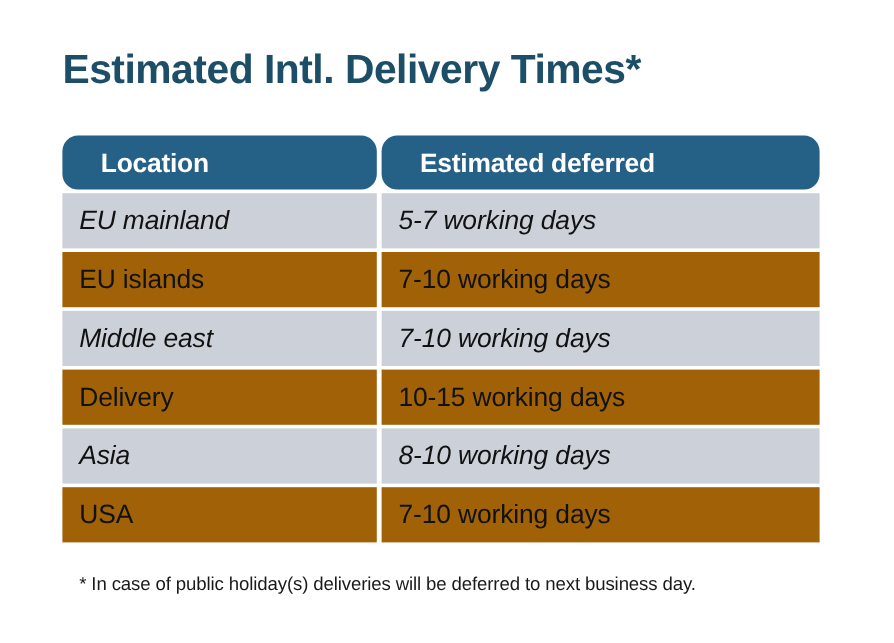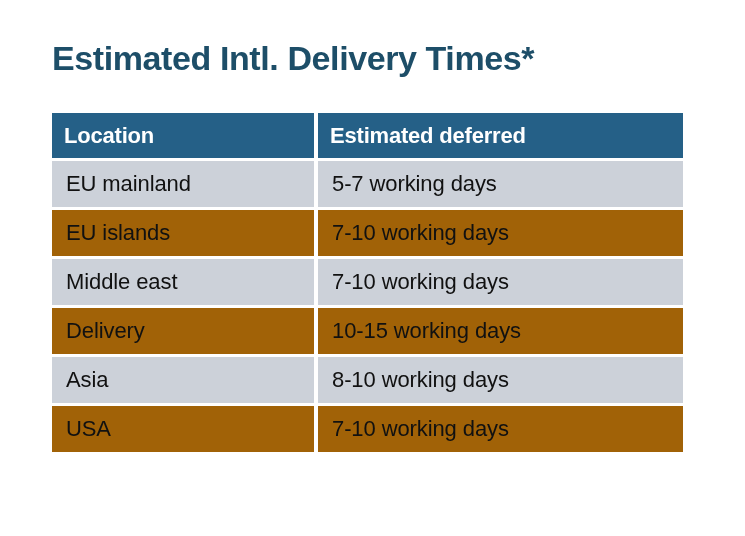--- a/index.html
+++ b/index.html
@@ -49,40 +49,41 @@
 
   .delivery-table col.col-location { width: 262px; }
   .delivery-table col.col-delivery { width: 365px; }
 
   .delivery-table th {
     background: #256087;
     color: #ffffff;
     font-size: 22px;
     font-weight: 700;
     text-align: left;
-    padding: 0 0 0 12px;
+    padding: 0 0 0 32px;
     height: 45px;
     vertical-align: middle;
     letter-spacing: -0.2px;
     white-space: nowrap;
+    border-radius: 13px;
   }
 
   .delivery-table td {
     font-size: 22px;
     font-weight: 400;
     color: #111111;
     text-align: left;
     padding: 0 0 0 14px;
     height: 46px;
     vertical-align: middle;
     letter-spacing: -0.1px;
     white-space: nowrap;
   }
 
-  .delivery-table tr.row-odd td  { background: #ccd1d9; }
+  .delivery-table tr.row-odd td  { background: #ccd1d9; font-style: italic; }
   .delivery-table tr.row-even td { background: #a16207; }
 
   .footnote {
     position: absolute;
     left: 66px;
     top: 478px;
     font-size: 15.5px;
     font-weight: 400;
     color: #1a1a1a;
     line-height: 20px;
@@ -129,14 +130,15 @@
         <td>Asia</td>
         <td>8-10 working days</td>
       </tr>
       <tr class="row-even">
         <td>USA</td>
         <td>7-10 working days</td>
       </tr>
     </tbody>
   </table>
 
+  <div class="footnote">* In case of public holiday(s) deliveries will be deferred to next business day.</div>
 
 </div>
 
 </body></html>

